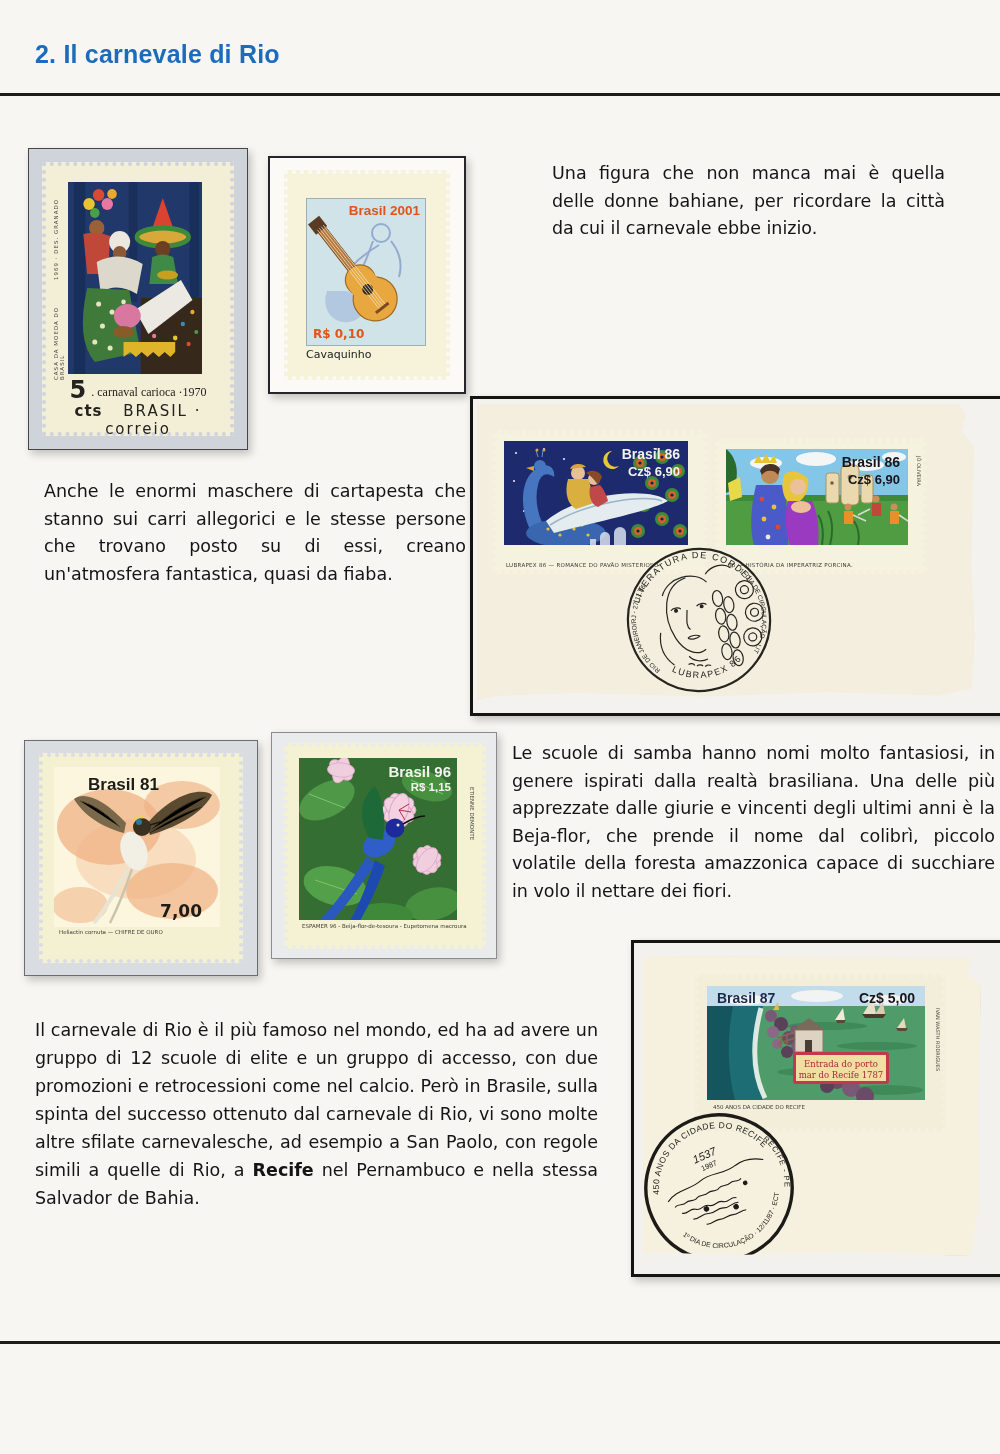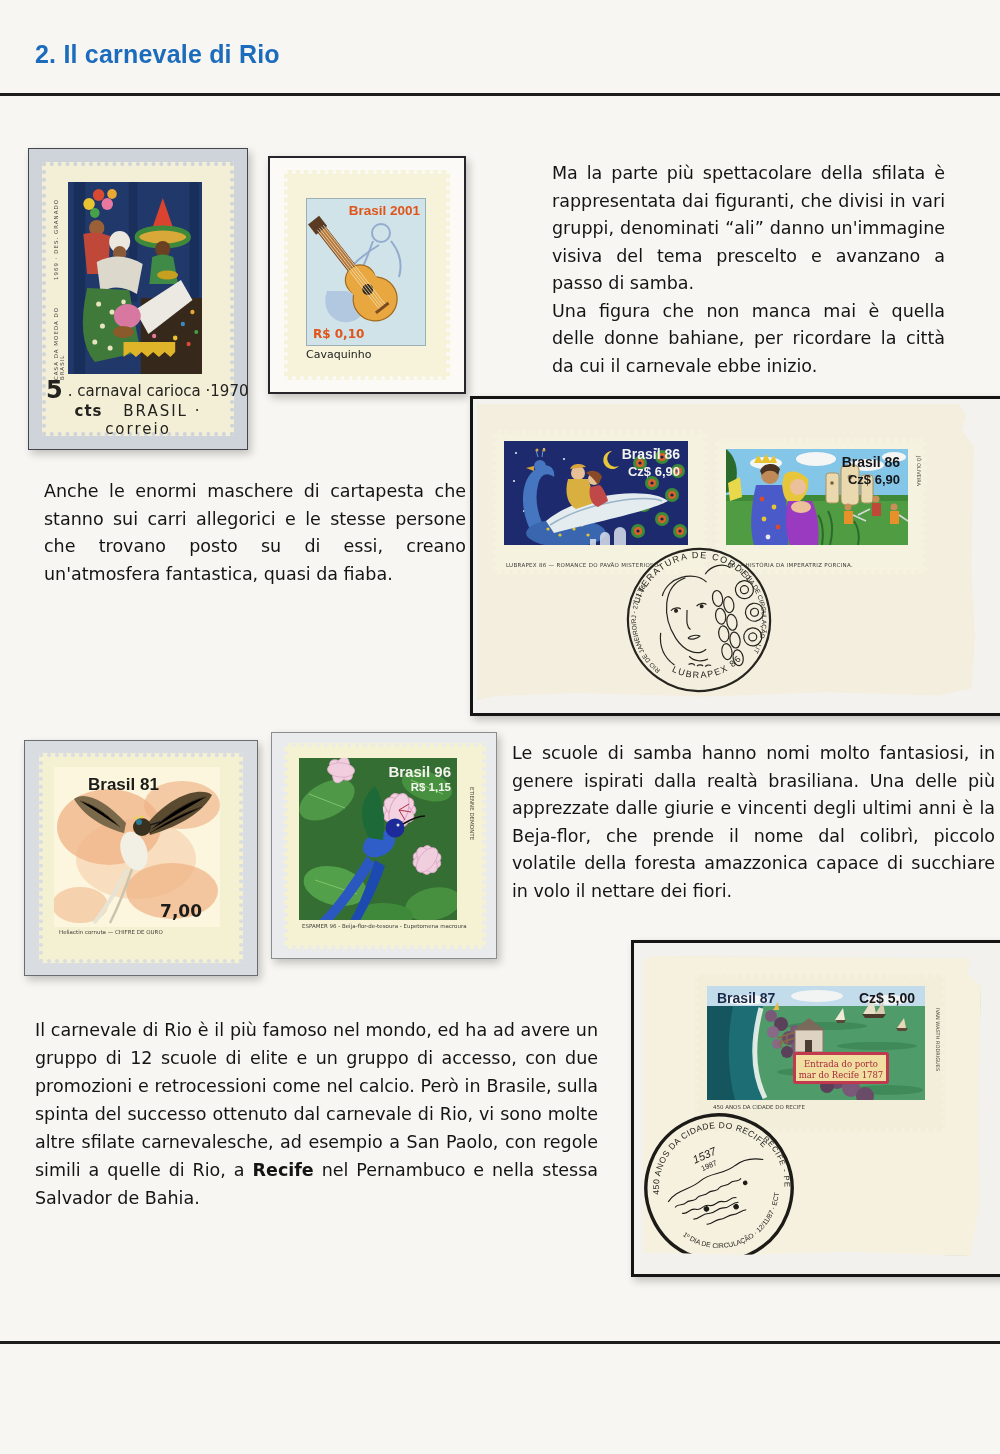--- a/index.html
+++ b/index.html
@@ -29,21 +29,21 @@
 
   
   #mountA{left:28px;top:148px;width:218px;height:300px;background:#cfd3da;border:1px solid #44464a;--mnt:#cfd3da;}
   #stampA{left:13px;top:13px;width:184px;height:266px;}
   #picA{left:22px;top:16px;width:134px;height:192px;background:#21386b;}
   .sideA{position:absolute;left:7px;font-size:5.5px;color:#55504a;writing-mode:vertical-rl;transform:rotate(180deg);letter-spacing:1px;}
   .sideA.top{top:14px;height:100px;}
   .sideA.bot{top:118px;height:96px;}
   #valA{position:absolute;left:0;right:0;top:210px;text-align:center;color:#23221e;white-space:nowrap;}
   #valA .v5{font-size:24px;font-weight:bold;vertical-align:-2px;}
-  #valA .vt{font-size:15px;font-weight:500;}
+  #valA .vt{font-size:12px;font-weight:500;font-family:Liberation Serif, serif;}
   #valA2{position:absolute;left:0;right:0;top:236px;text-align:center;color:#23221e;font-size:15px;letter-spacing:2px;}
   #valA2 .cts{margin-right:14px;letter-spacing:1px;font-weight:bold;}
 
   
   #mountB{left:268px;top:156px;width:194px;height:234px;background:#fbfaf6;border:2px solid #26262a;--mnt:#fbfaf6;}
   #stampB{left:14px;top:12px;width:158px;height:202px;background:#f6f3da;}
   #picB{left:18px;top:24px;width:118px;height:146px;background:#cfe3e8;border:1px solid #9ab0b6;}
   #hdrB{position:absolute;right:5px;top:4px;font-size:13.5px;font-weight:bold;color:#e0541a;font-family:"Liberation Sans",sans-serif;}
   #valB{position:absolute;left:6px;bottom:4px;font-size:12px;font-weight:bold;color:#e0541a;}
   #capB{position:absolute;left:18px;top:174px;font-size:11px;color:#1c1c1c;}
@@ -205,21 +205,20 @@
           </g>
         </svg>
         <div id="hdrB">Brasil 2001</div>
         <div id="valB">R$ 0,10</div>
       </div>
       <div id="capB">Cavaquinho</div>
     </div>
   </div>
 
   <div class="copy" id="txt-sfilata">
-    <p>Ma la parte più spettacolare della sfilata è rappresentata dai figuranti, che divisi in vari gruppi, denominati “ali” danno un'immagine visiva del tema prescelto e avanzano a passo di samba.</p>
     <p>Una figura che non manca mai è quella delle donne bahiane, per ricordare la città da cui il carnevale ebbe inizio.</p>
   </div>
 
   <div id="cover1">
     <div id="env1">
       <div class="cstamp perf" id="cstampL">
         <div class="pic">
           <svg viewBox="0 0 184 104" preserveAspectRatio="none">
             <rect width="184" height="104" fill="#1d2b6e"></rect>
             <g fill="#f2f2ee">

